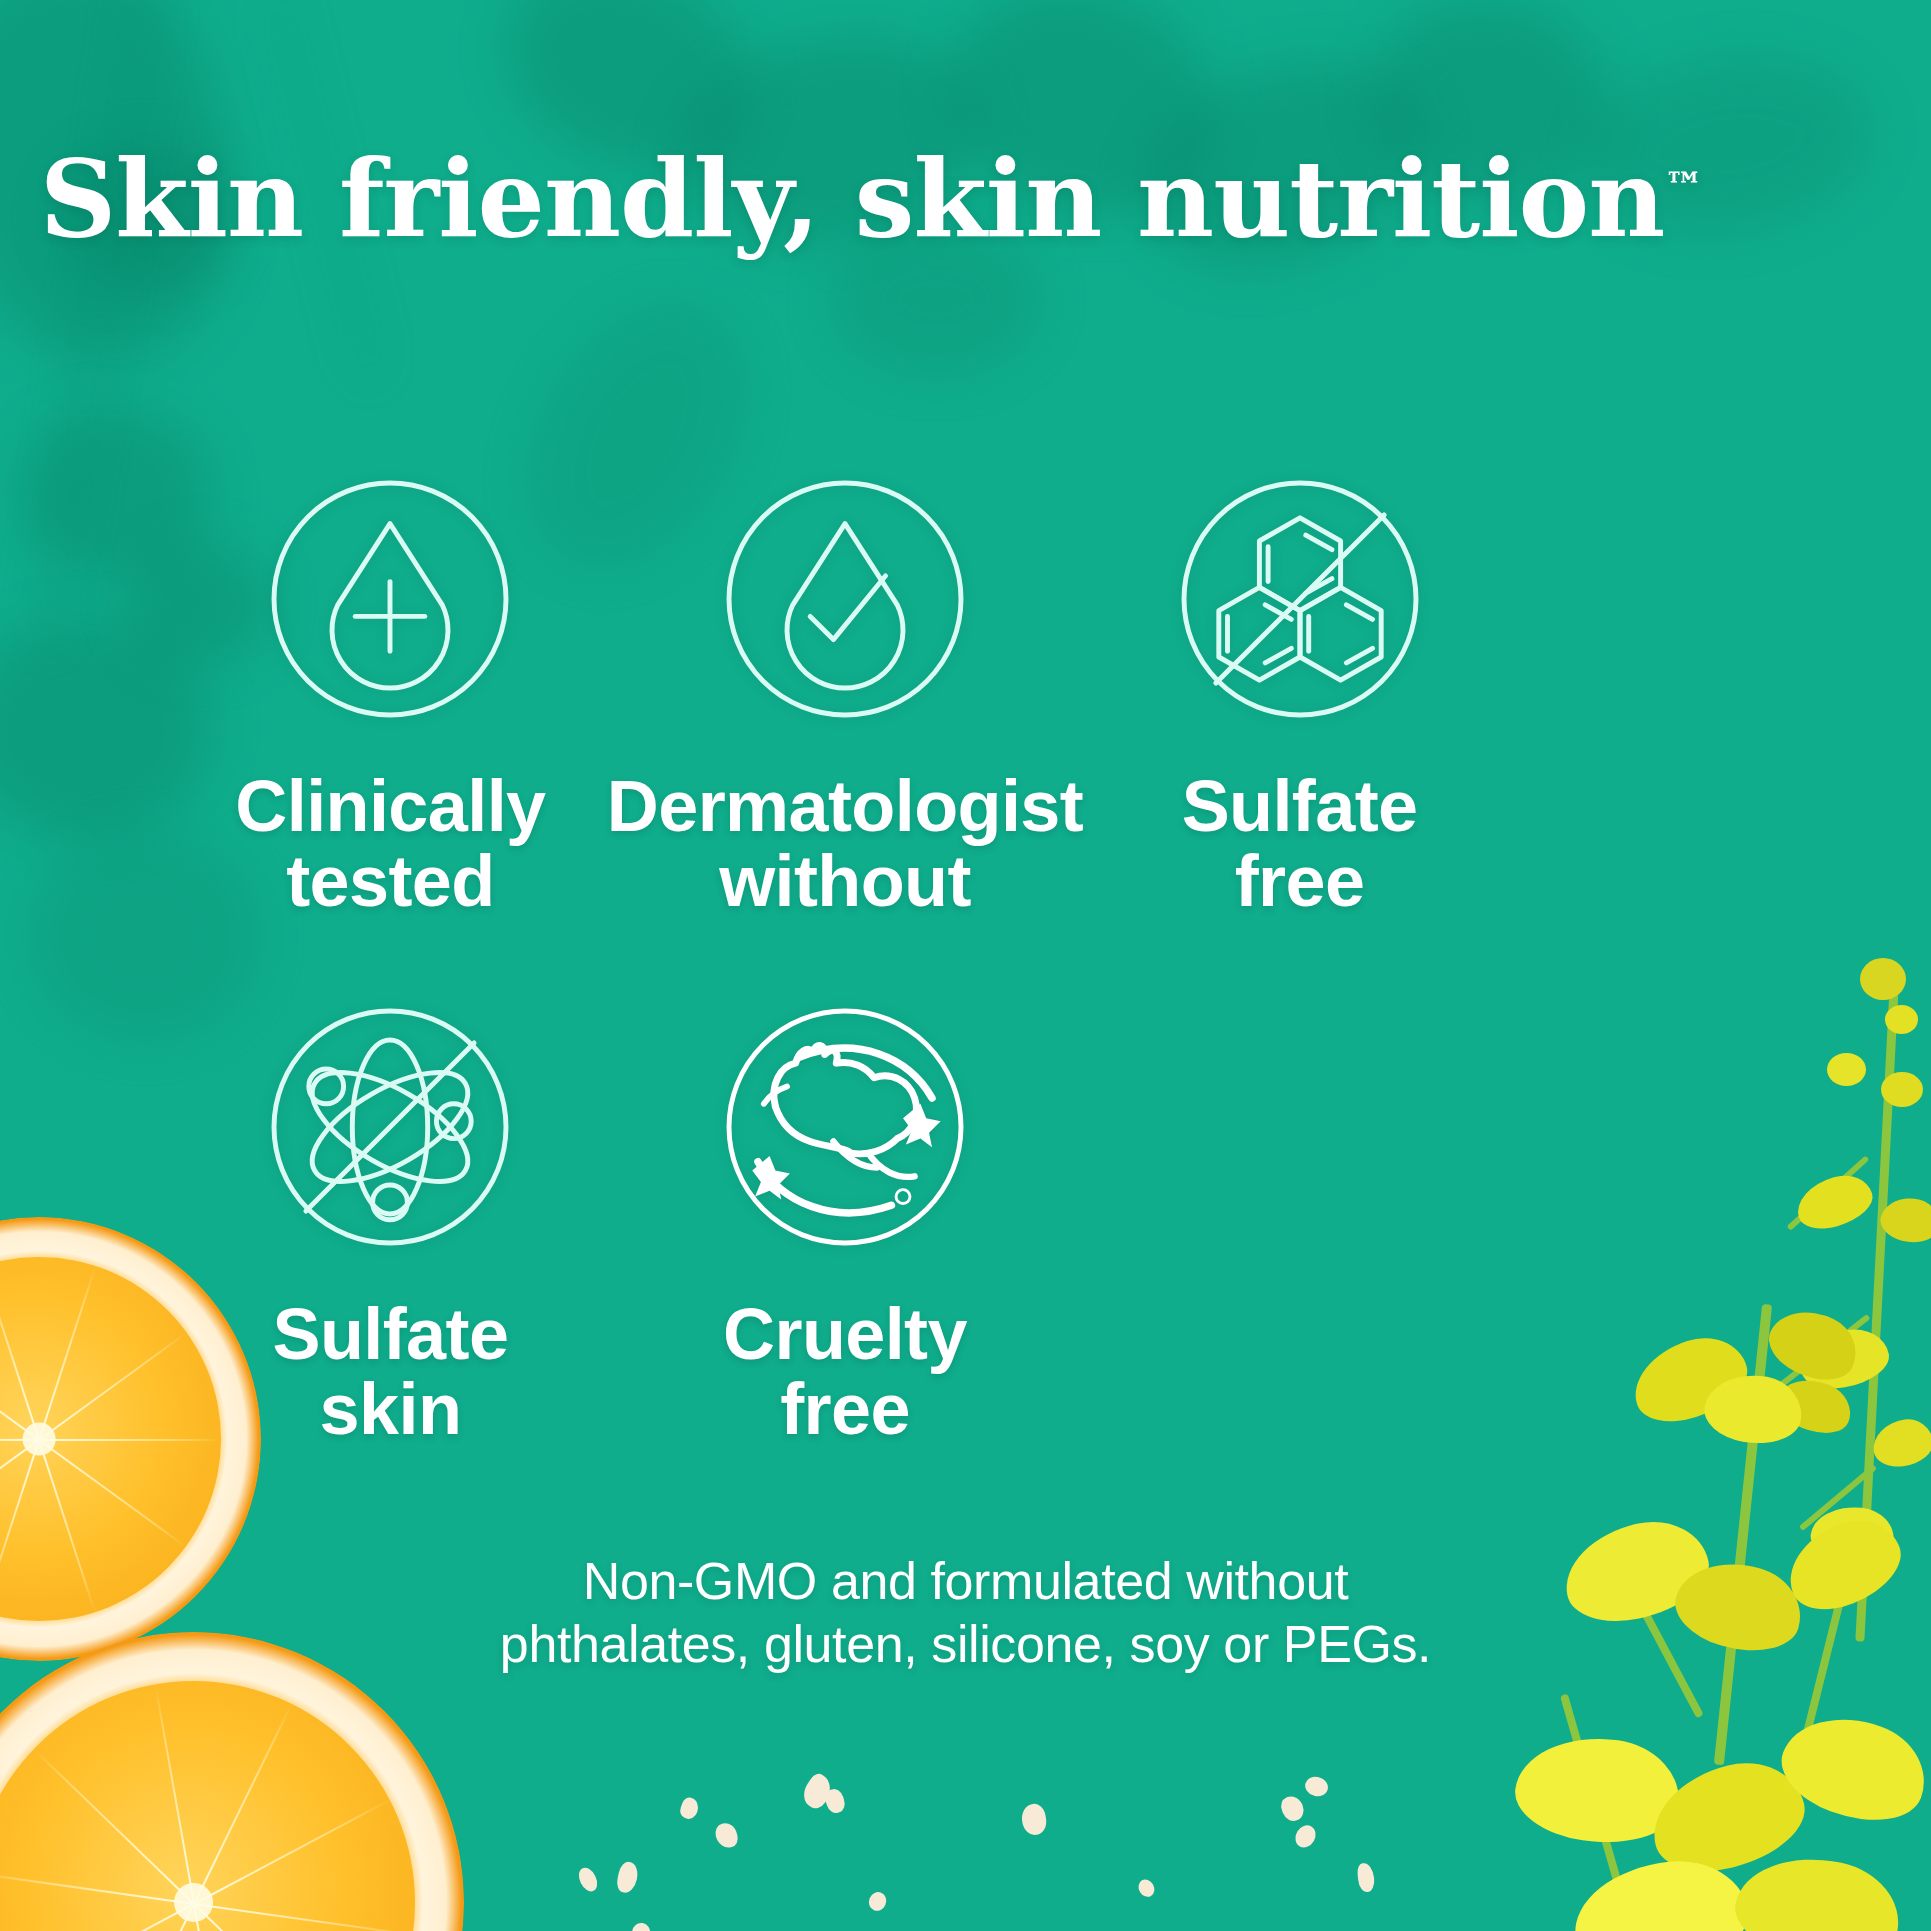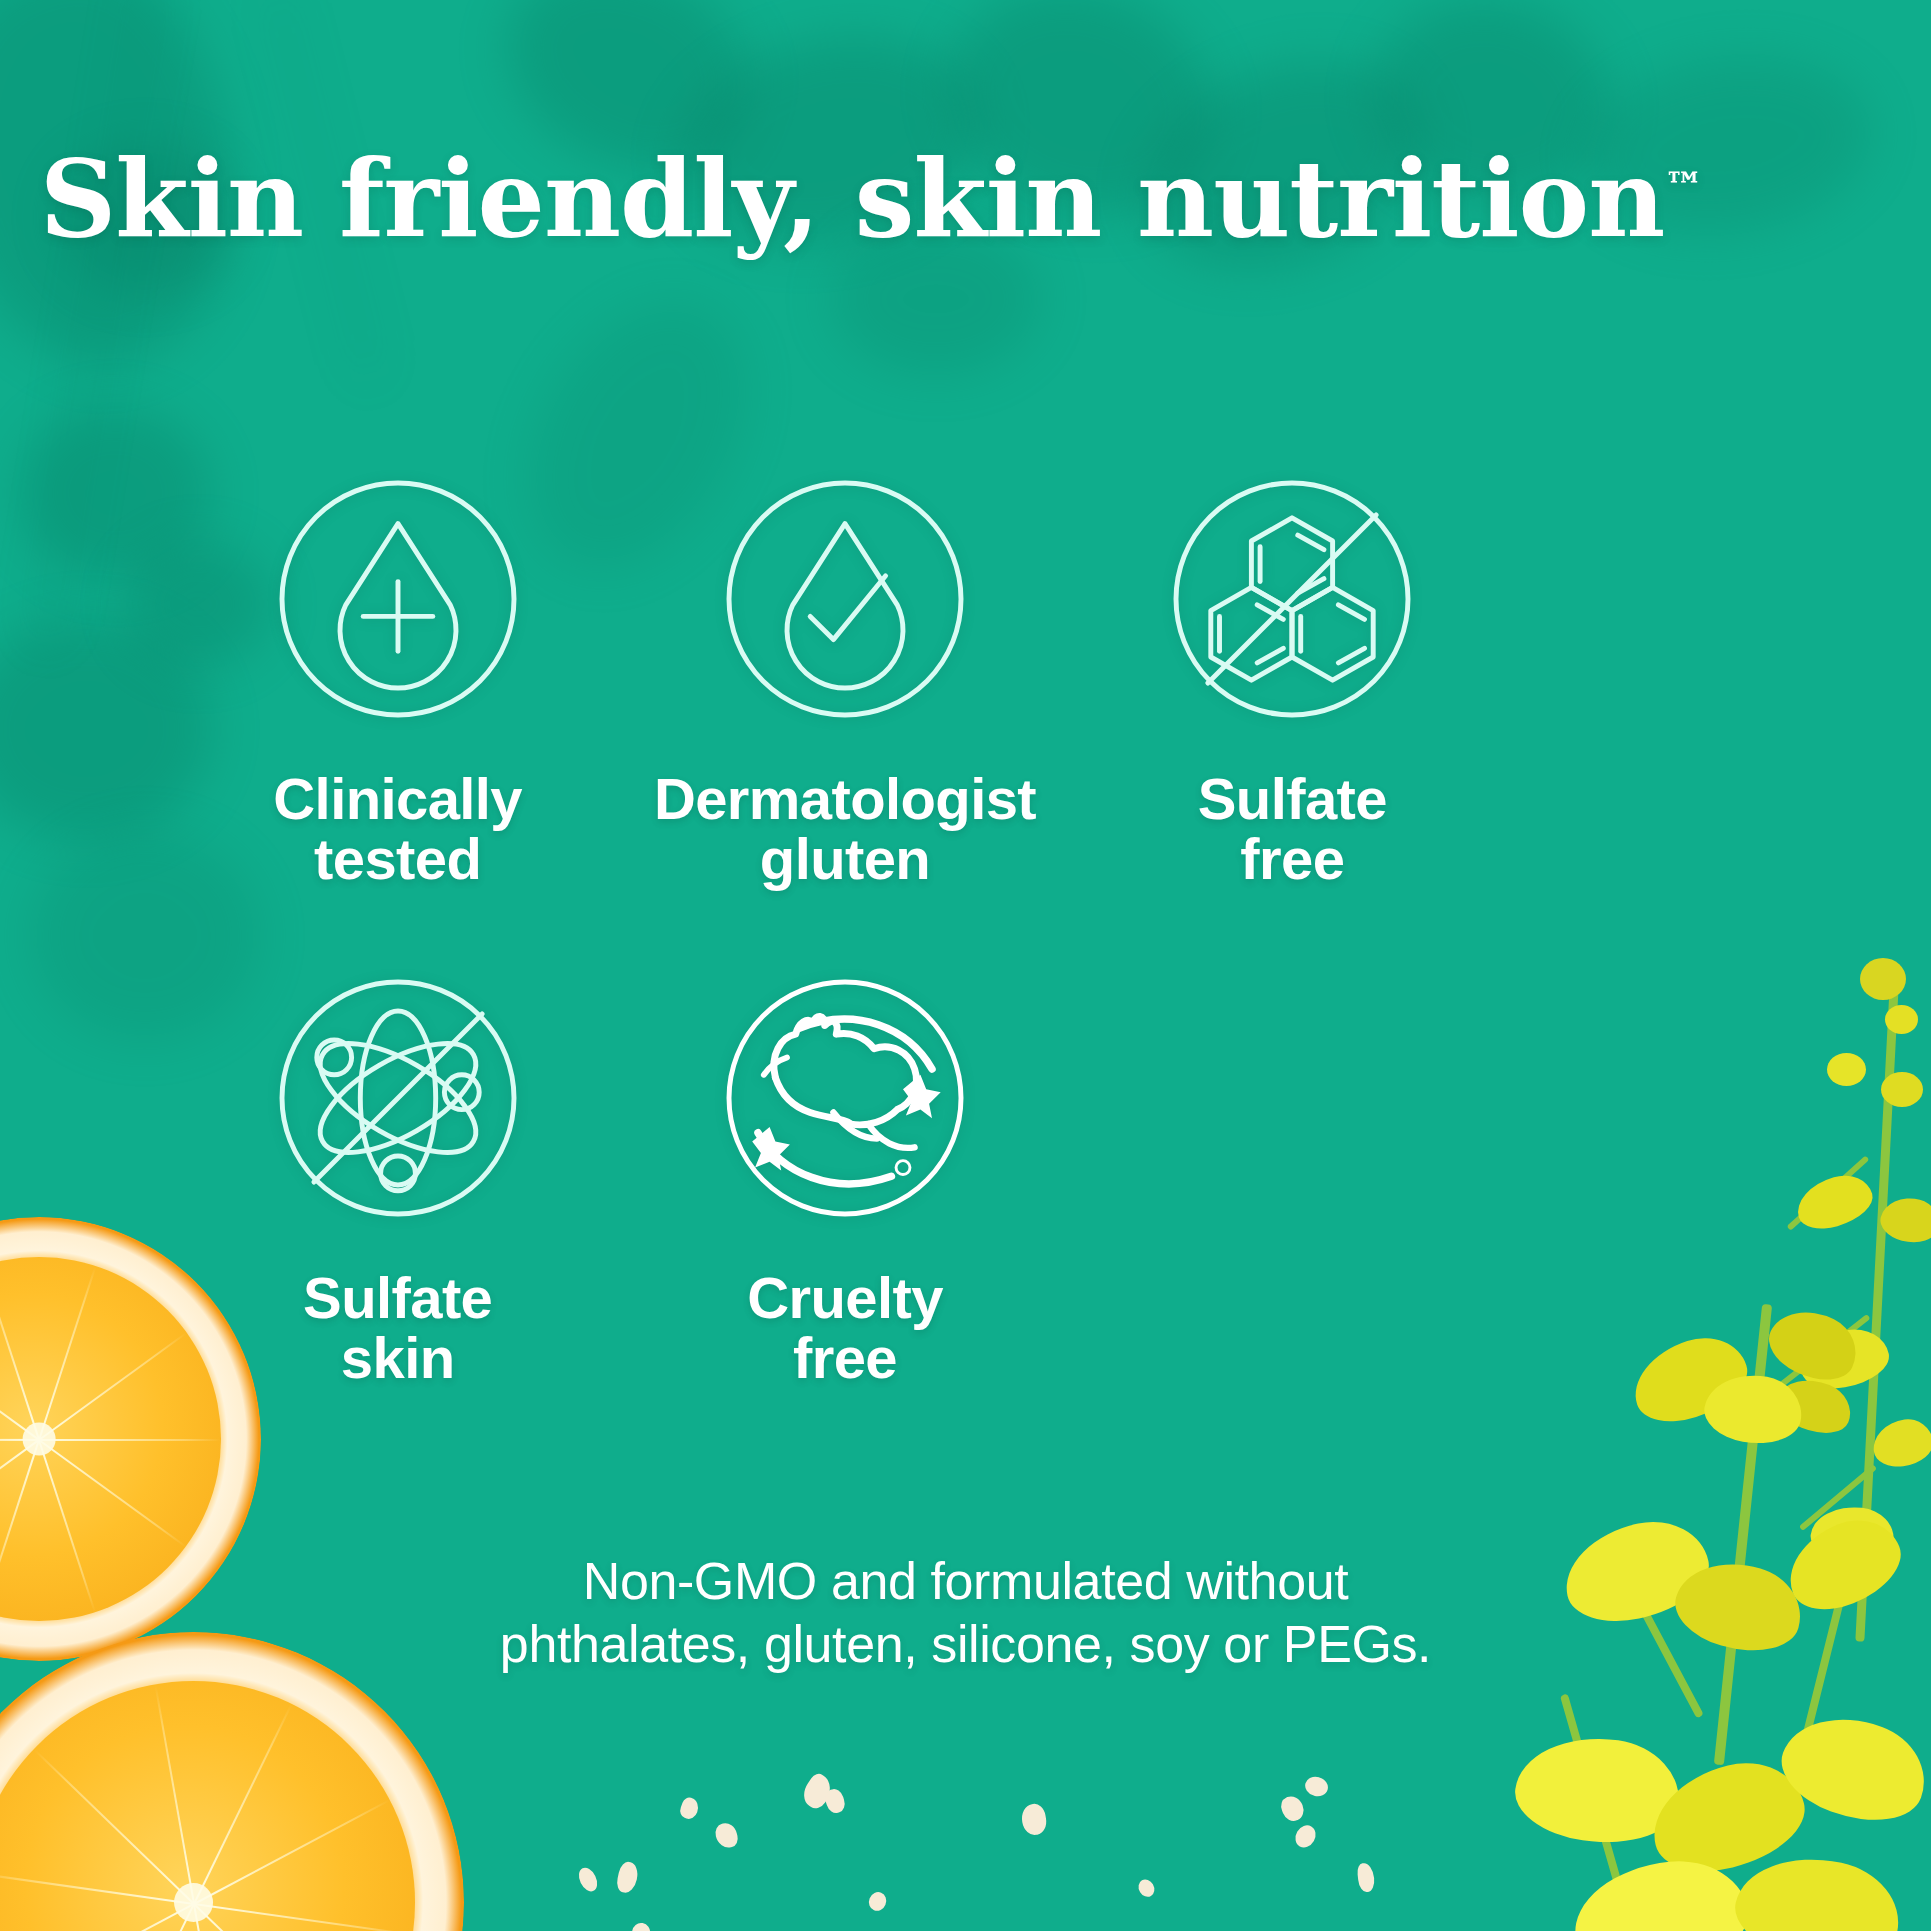--- a/index.html
+++ b/index.html
@@ -45,21 +45,21 @@
     row-gap:63px;
   }
   .badge { display:flex; flex-direction:column; align-items:center; }
   .badge .circle-wrap {
     width:290px; height:290px;
     display:flex; align-items:center; justify-content:center;
   }
   .badge svg { width:290px; height:290px; display:block; filter:drop-shadow(0 1.9px 5.8px rgba(0,70,55,.18)); }
   .badge .lbl {
     margin-top:25px;
-    font-size:58px;
+    font-size:72px;
     font-weight:700;
     color:#FFFFFF;
     text-align:center;
     line-height:1.04;
     letter-spacing:-0.6px;
     text-shadow:0 2.9px 7.7px rgba(0,70,55,.20);
     white-space:pre-line;
   }
 
   
@@ -235,21 +235,21 @@
 
   <div class="badge">
     <div class="circle-wrap">
       <svg viewBox="0 0 100 100" fill="none" stroke="#D9FBF3" stroke-width="1.7" stroke-linecap="round" stroke-linejoin="round">
         <circle cx="50" cy="50" r="40"></circle>
         <path d="M50 24 L68 52 a20 20 0 1 1 -36 0 Z"></path>
         <path d="M38 56 L46 64 L64 42"></path>
       </svg>
     </div>
     <div class="lbl">Dermatologist
-gluten</div>
+without</div>
   </div>
 
 
   <div class="badge">
     <div class="circle-wrap">
       <svg viewBox="0 0 100 100" fill="none" stroke="#D9FBF3" stroke-width="1.7" stroke-linecap="round" stroke-linejoin="round">
         <circle cx="50" cy="50" r="40"></circle>
         <polygon points="50,22 64,30 64,46 50,54 36,46 36,30"></polygon>
         <polygon points="36,46 50,54 50,70 36,78 22,70 22,54"></polygon>
         <polygon points="64,46 78,54 78,70 64,78 50,70 50,54"></polygon>

